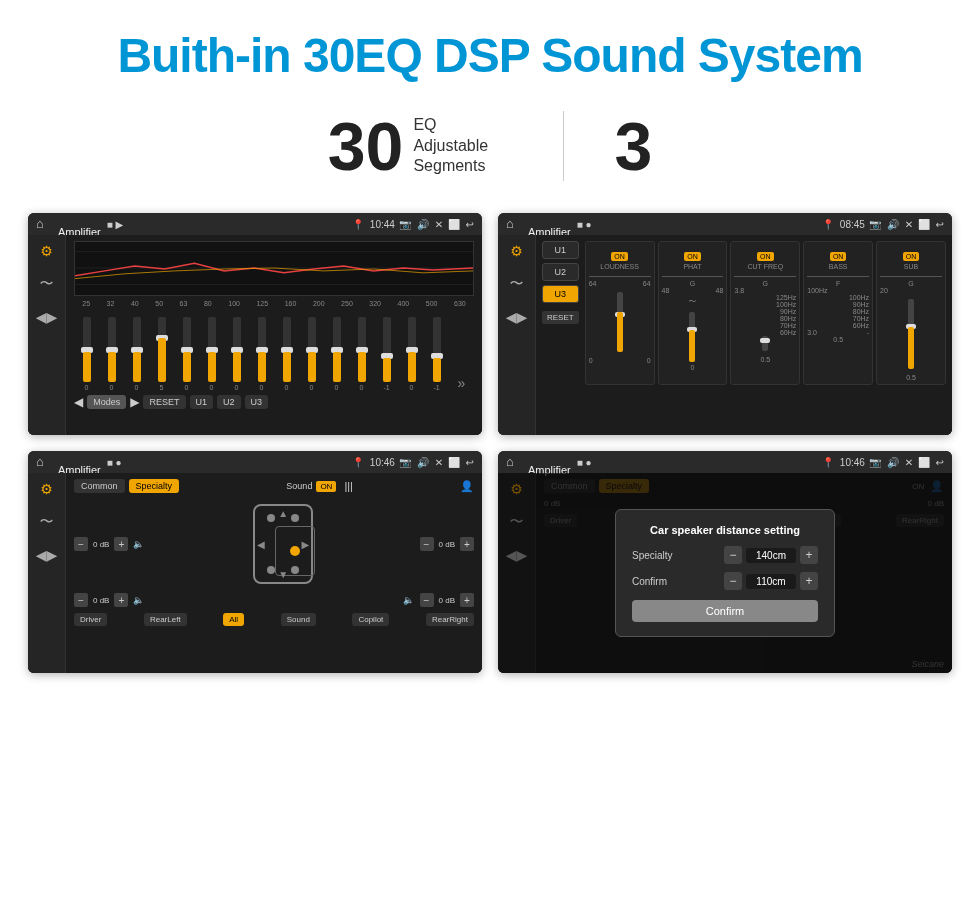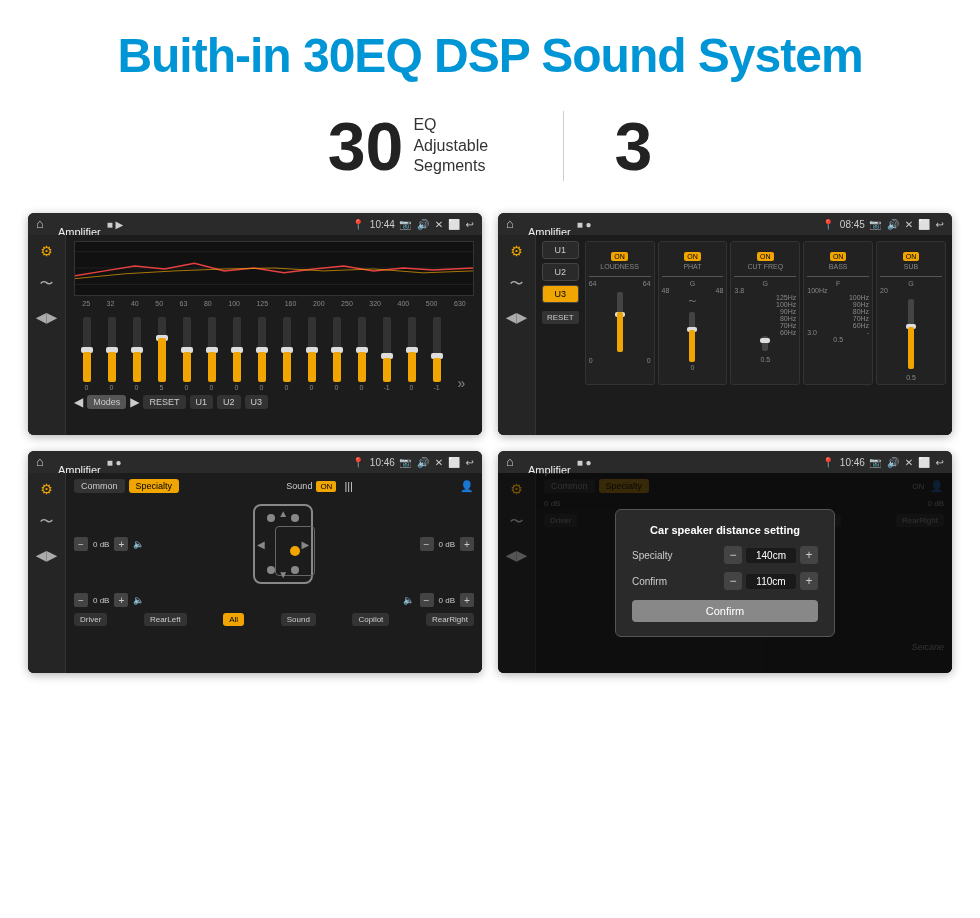--- a/index.html
+++ b/index.html
@@ -483,21 +483,21 @@
       border-radius: 4px;
       font-size: 11px;
       cursor: pointer;
       margin-top: 10px;
       text-align: center;
     }
 
     
     .watermark {
       position: absolute;
-      bottom: 21px;
+      bottom: 4px;
       right: 8px;
       font-size: 9px;
       color: #666;
       font-style: italic;
       margin-left: 36px;
     }
   </style>
 </head>
 <body>
 

